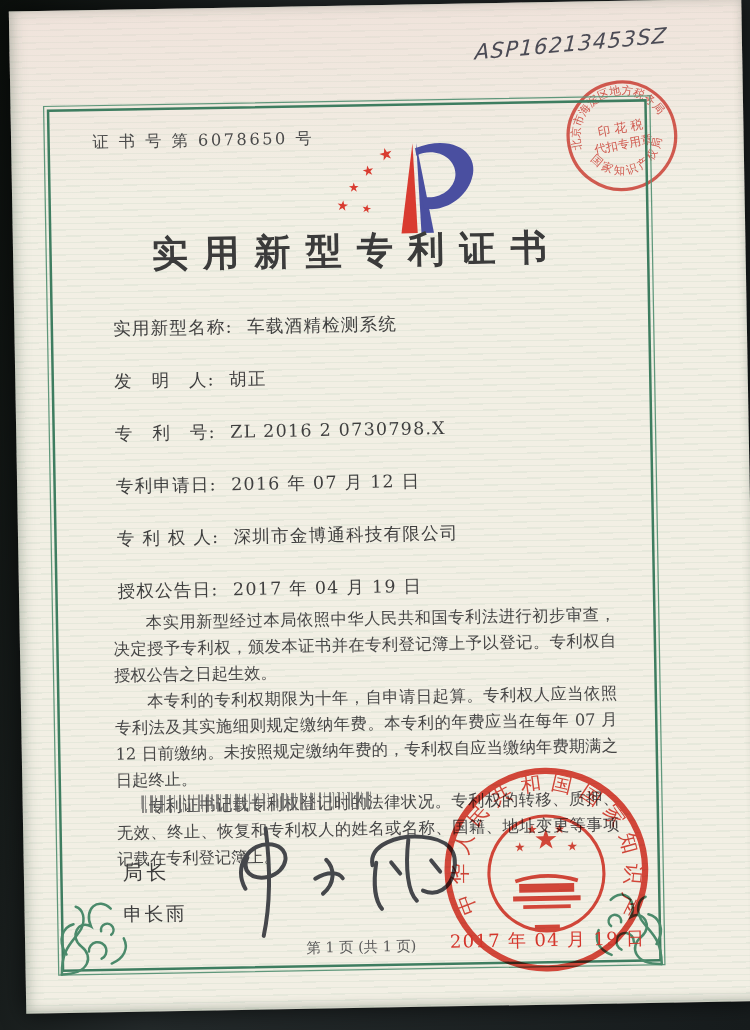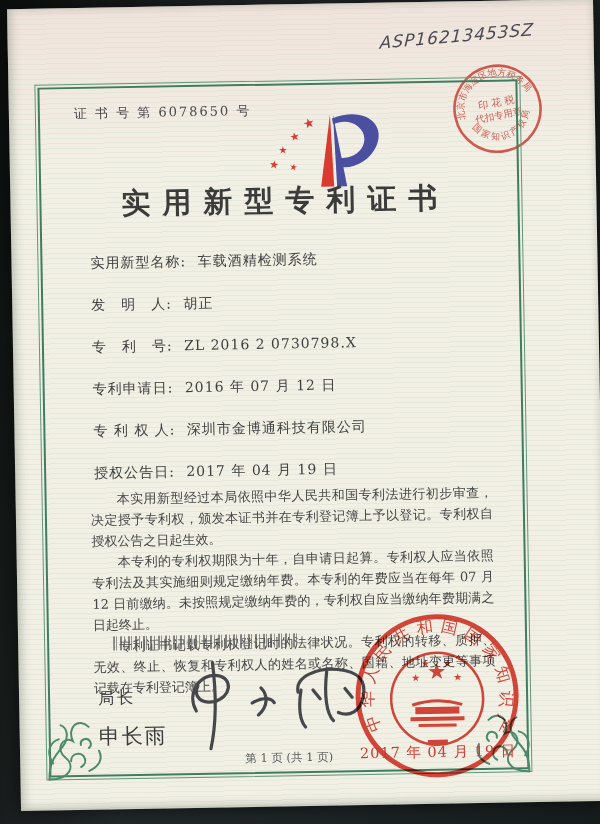--- a/index.html
+++ b/index.html
@@ -47,21 +47,21 @@
     position:absolute; left:44px; top:400px; width:402px;
     font-size:13px; line-height:21px; color:#474747; text-align:justify;
   }
   .body-text p { text-indent:2em; margin:0; }
   .barcode {
     position:absolute; left:64px; top:548px; width:186px; height:14px; opacity:0.7;
     background:
       repeating-linear-gradient(90deg,#5c5c5c 0 2px, transparent 2px 3px, #6a6a6a 3px 4px, transparent 4px 7px, #555 7px 9px, transparent 9px 11px, #707070 11px 12px, transparent 12px 15px);
   }
   .signoff-title { position:absolute; left:48px; top:600px; font-size:16px; color:#3d3d3d; letter-spacing:3px; }
-  .signoff-name  { position:absolute; left:48px; top:634px; font-size:21px; color:#3d3d3d; letter-spacing:2px; }
+  .signoff-name  { position:absolute; left:48px; top:634px; font-size:15px; color:#3d3d3d; letter-spacing:2px; }
   .signature { position:absolute; left:118px; top:566px; }
   .seal { position:absolute; left:302px; top:528px; mix-blend-mode:multiply; opacity:0.92; }
   .seal-date {
     position:absolute; left:296px; top:660px; width:182px; text-align:center;
     font-size:14.5px; color:#d4362c; letter-spacing:1px; z-index:5;
   }
   .page-footer { position:absolute; left:0; bottom:6px; width:100%; text-align:center; font-size:11.5px; color:#5a5a5a; }
   .tax-stamp { position:absolute; left:441px; top:60px; transform:rotate(-10deg); opacity:0.85; mix-blend-mode:multiply; }
   .flourish { position:absolute; }
   .fl-bl { left:-10px; bottom:-10px; }

